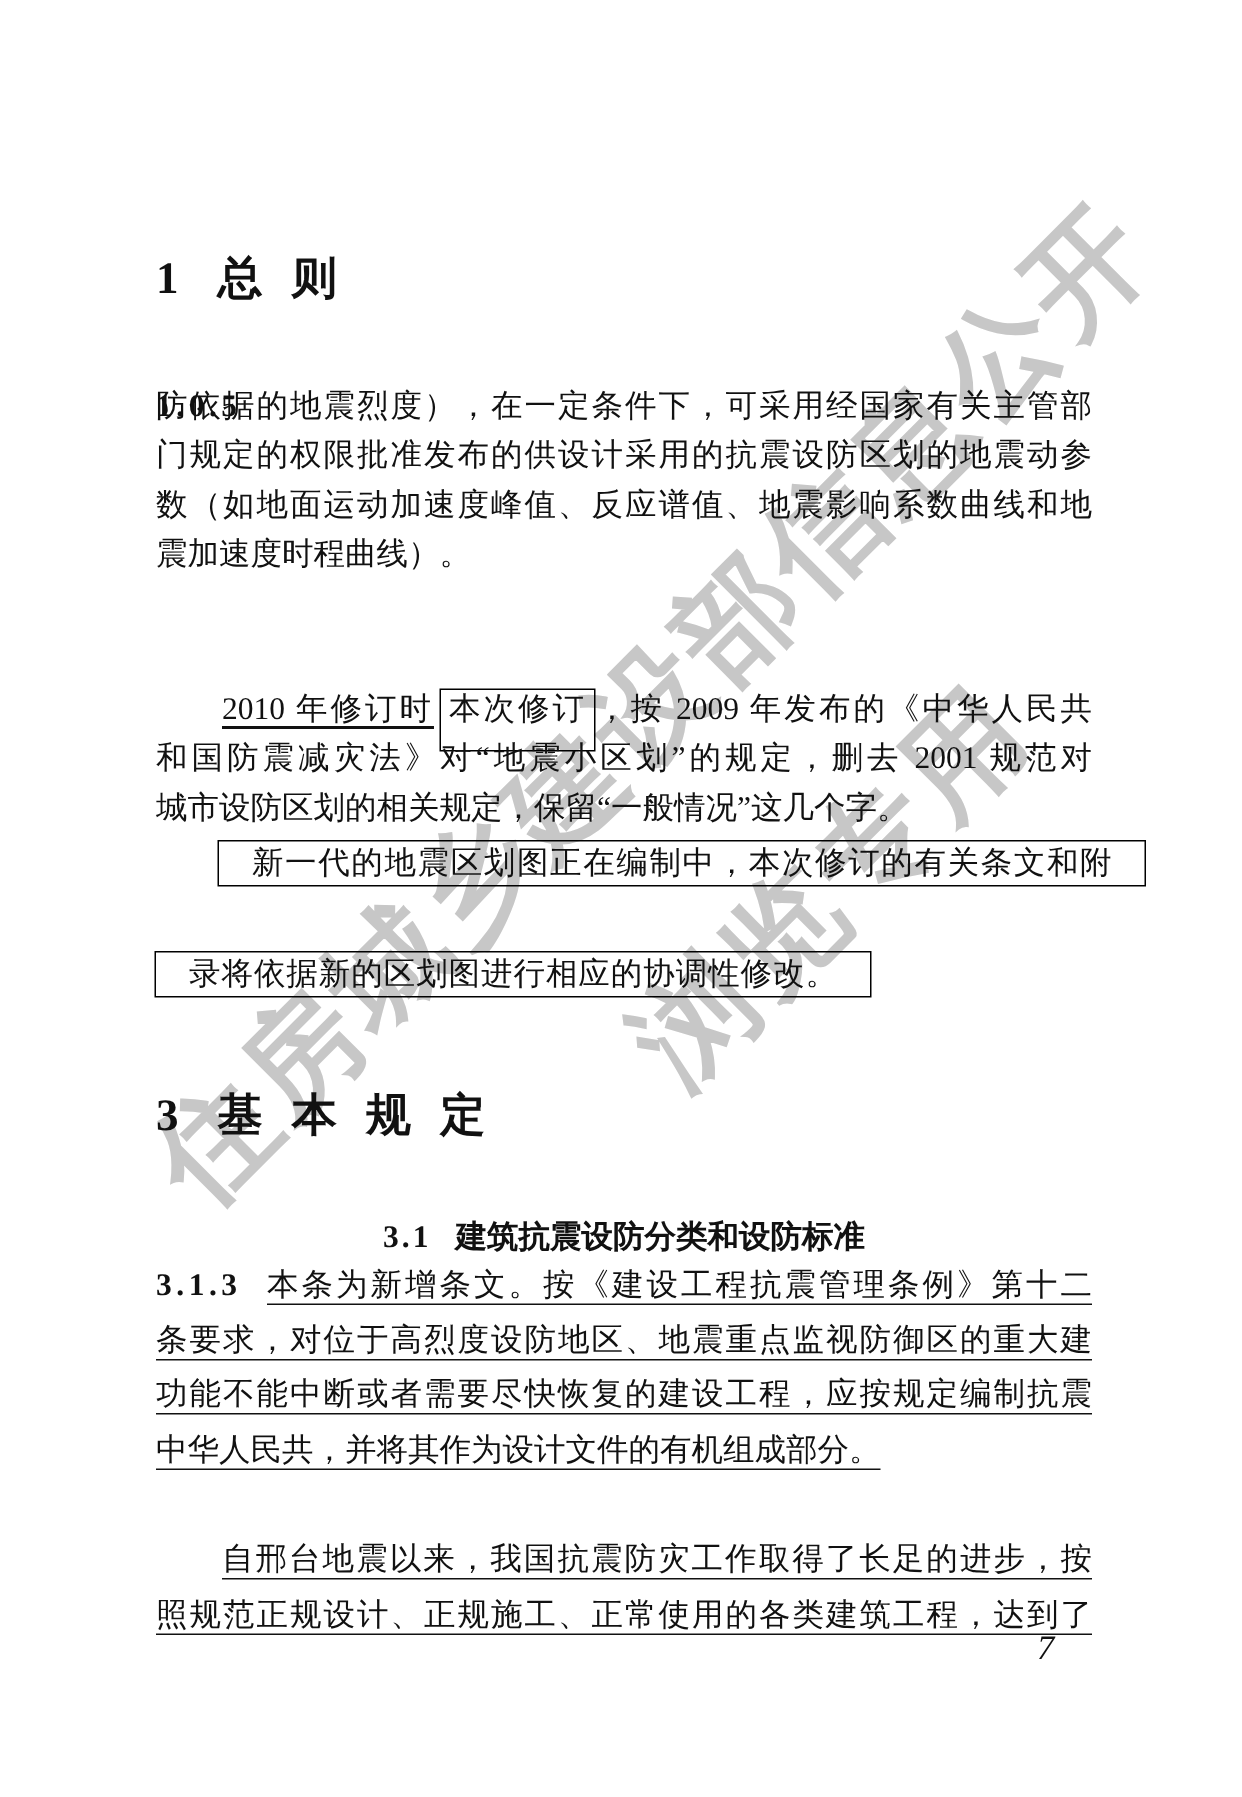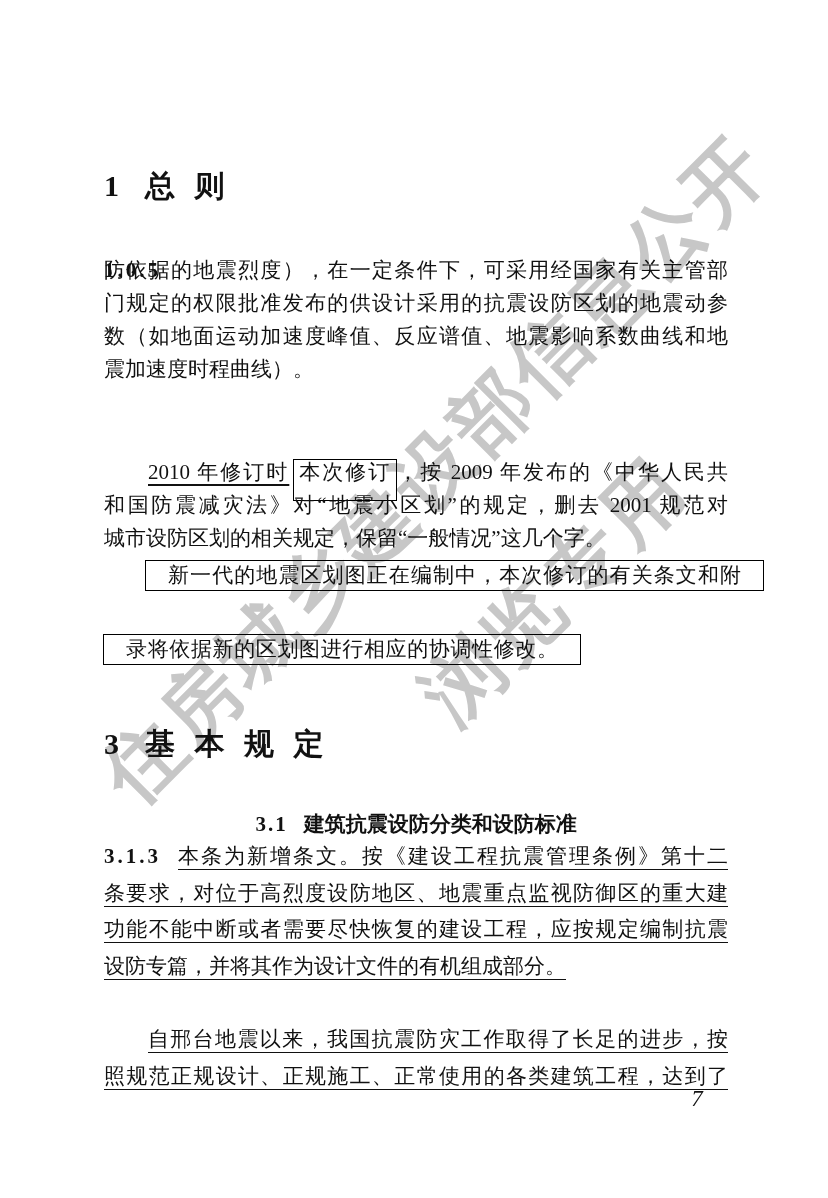--- a/index.html
+++ b/index.html
@@ -137,21 +137,21 @@
 
     <div class="section-title">
       <span class="num">3.1</span><span>建筑抗震设防分类和设防标准</span>
     </div>
 
     <div class="para c3 underlined" id="para-313">
       <span class="clause-lead">3.1.3</span>
     <div class="tline first">本条为新增条文。按《建设工程抗震管理条例》第十二</div>
         <div class="tline">条要求，对位于高烈度设防地区、地震重点监视防御区的重大建</div>
         <div class="tline">功能不能中断或者需要尽快恢复的建设工程，应按规定编制抗震</div>
-        <div class="tline last">设防专篇，并将其作为设计文件的有机组成部分。</div>
+        <div class="tline last">中华人民共，并将其作为设计文件的有机组成部分。</div>
       </div>
 
     <div class="para c3 underlined" id="para-progress">
         <div class="tline first">自邢台地震以来，我国抗震防灾工作取得了长足的进步，按</div>
         <div class="tline">照规范正规设计、正规施工、正常使用的各类建筑工程，达到了</div>
       </div>
 
     <div class="page-number">7</div>
 
   </div>

